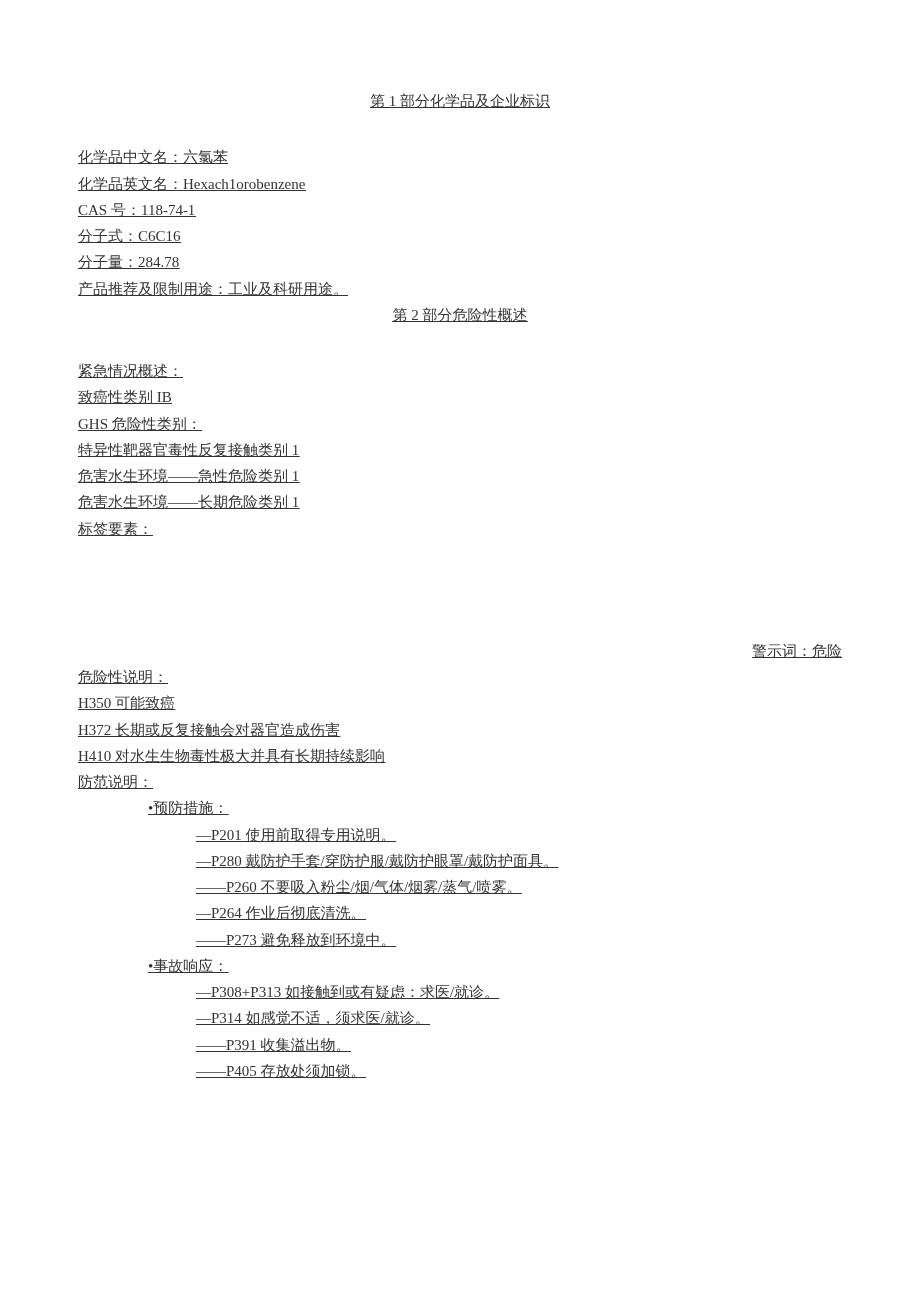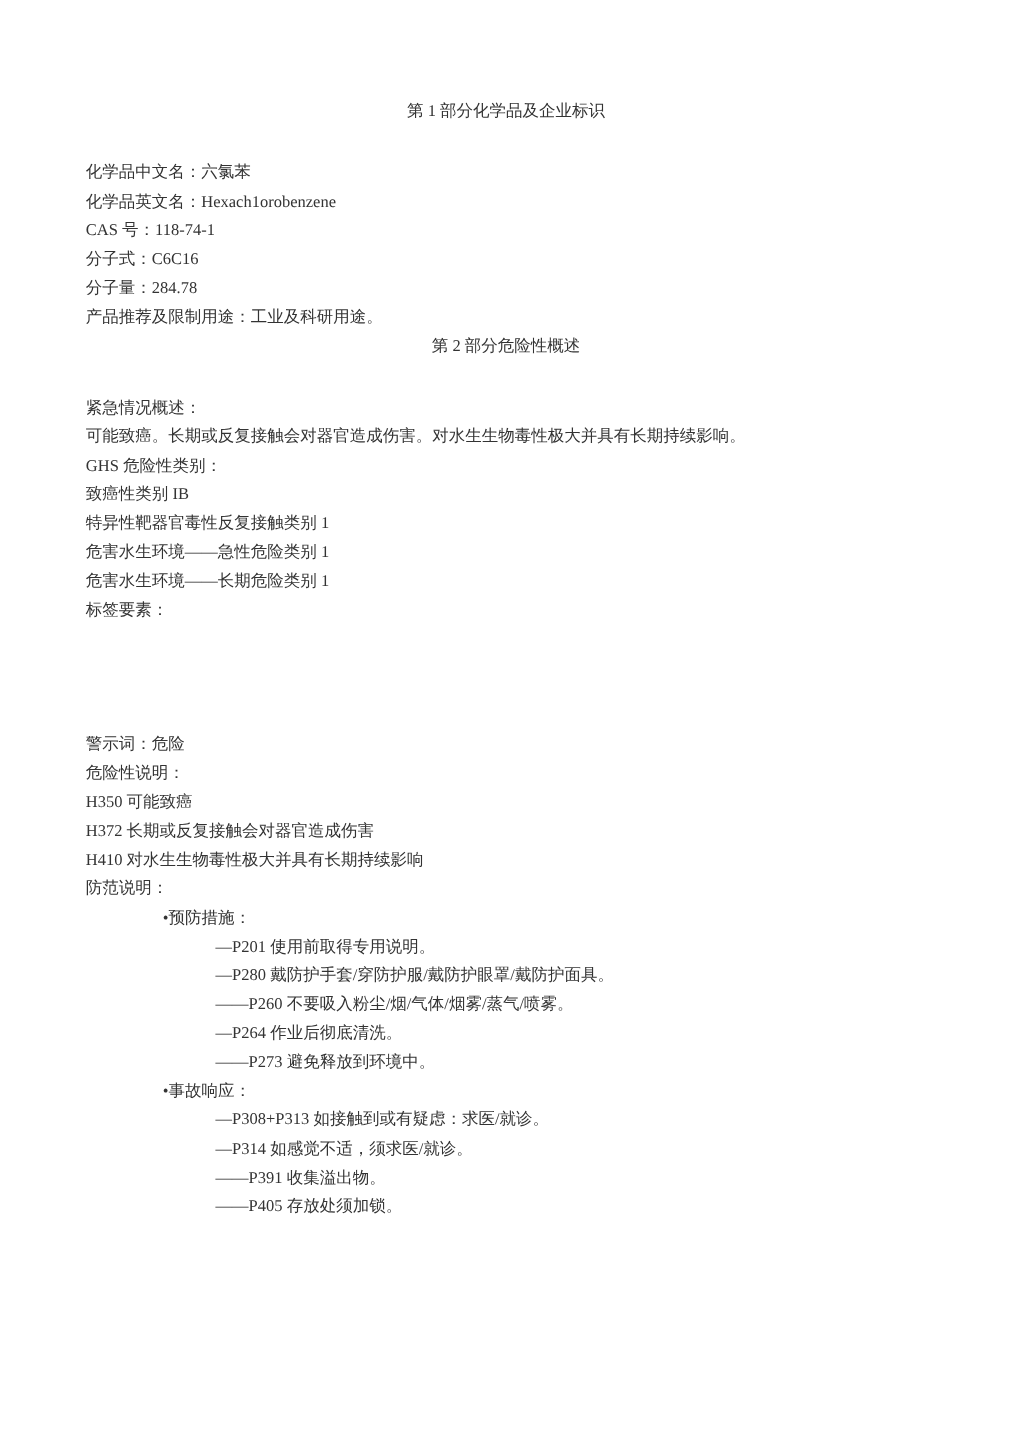--- a/index.html
+++ b/index.html
@@ -1,33 +1,33 @@
 <!DOCTYPE html>
 <html><head>
 <meta charset="utf-8">
 <style>
-  * { margin: 0; padding: 0; box-sizing: border-box; }
+  * { margin: 0; padding: 0; box-sizing: border-box; text-decoration: underline; }
   body {
     width: 920px;
     height: 1301px;
     background: #fff;
     font-family: "SimSun", "宋体", serif;
     font-size: 15px;
     color: #333;
     line-height: 1.75;
     padding: 88px 78px 40px 78px;
   }
   .section-title {
     text-align: center;
     margin-bottom: 30px;
   }
   .field-line { }
   .block { }
   .gap-block { }
-  .gap-block-lg { margin-top: 96px; }
+  .gap-block-lg { margin-top: 96px; text-align: right; }
   .indent1 { padding-left: 70px; }
   .indent2 { padding-left: 118px; }
 </style>
 </head>
 <body>
 
 <div class="section-title">第 1 部分化学品及企业标识</div>
 
 <div class="block">
   <div class="field-line">
@@ -47,23 +47,22 @@
   </div>
   <div class="field-line">
     <span>产品推荐及限制用途：</span><span>工业及科研用途。</span>
   </div>
 </div>
 
 <div class="section-title gap-block">第 2 部分危险性概述</div>
 
 <div class="block">
   <div>紧急情况概述：</div>
-  <div>可能致癌。长期或反复接触会对器官造成伤害。对水生生物毒性极大并具有长期持续影响。</div>
+  <div>致癌性类别 IB</div>
   <div>GHS 危险性类别：</div>
-  <div>致癌性类别 IB</div>
   <div>特异性靶器官毒性反复接触类别 1</div>
   <div>危害水生环境——急性危险类别 1</div>
   <div>危害水生环境——长期危险类别 1</div>
   <div>标签要素：</div>
 
   <div class="gap-block-lg">
     <span>警示词：</span><span>危险</span>
   </div>
   <div>危险性说明：</div>
   <div>H350 可能致癌</div>

